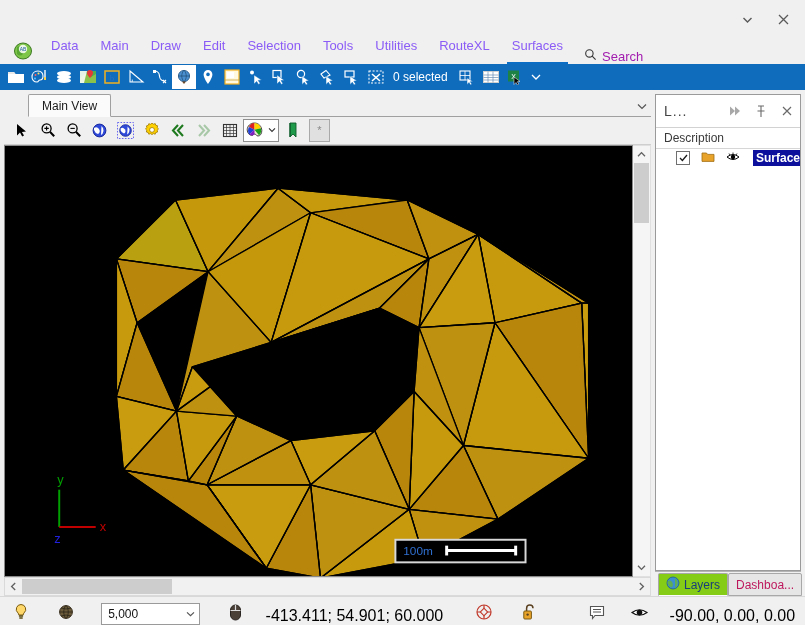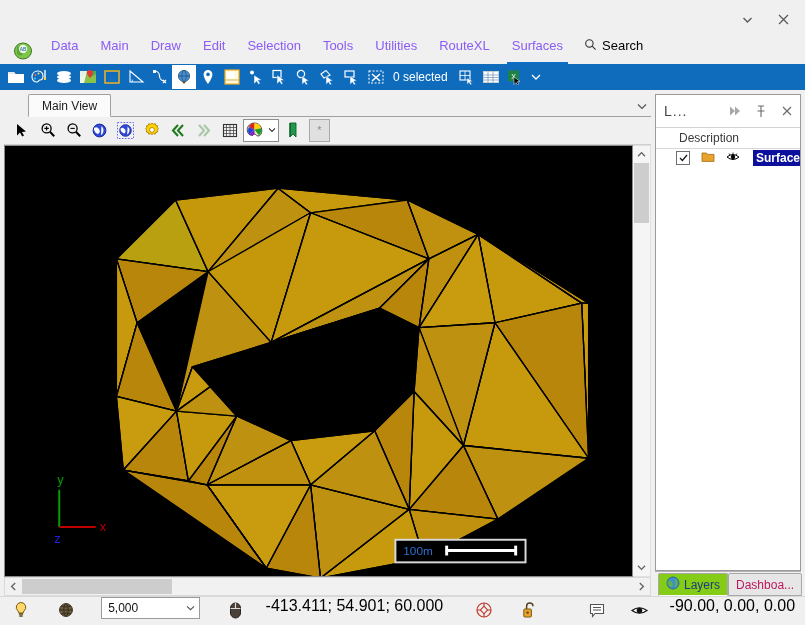--- a/index.html
+++ b/index.html
@@ -17,21 +17,21 @@
   .app-title{font-size:19px;color:#217346;padding-left:14px;letter-spacing:.2px;}
   .title-btns{position:absolute;right:4px;top:0;height:38px;display:flex;align-items:center;}
   .tb-btn{width:36px;height:30px;display:flex;align-items:center;justify-content:center;color:#5a5a5a;}
   .tb-btn svg{display:block;}
 
   
   .menubar{height:26px;background:#f0f0f0;display:flex;align-items:stretch;flex:0 0 auto;padding-left:6px;}
   .menu-logo{width:34px;display:flex;align-items:center;justify-content:center;}
   .menu-item{padding:0 11px;display:flex;align-items:flex-start;font-size:13px;color:#8b5cf6;position:relative;white-space:nowrap;}
   .menu-item.active::after{content:"";position:absolute;left:6px;right:6px;bottom:0;height:2px;background:#0b6ec4;}
-  .menu-search{display:flex;align-items:flex-start;gap:5px;padding:0 10px;font-size:13px;color:#000000;}
+  .menu-search{display:flex;align-items:flex-end;gap:5px;padding:0 10px;font-size:13px;color:#a21caf;}
 
   
   .toolbar{height:26px;background:#0f6cbd;display:flex;align-items:center;gap:0;flex:0 0 auto;padding-left:4px;}
   .tb-ic{width:24px;height:24px;display:flex;align-items:center;justify-content:center;flex:0 0 auto;}
   .tb-ic.framed{background:#ffffff;}
   .tb-sel{color:#fff;font-size:12px;padding:0 7px 0 5px;white-space:nowrap;}
   .tb-caret{width:18px;height:24px;display:flex;align-items:center;justify-content:center;}
 
   
   .body{flex:1 1 auto;display:flex;min-height:0;background:#f0f0f0;padding:4px 4px 0 4px;gap:4px;}
@@ -71,33 +71,33 @@
   .hsb{height:17px;flex:0 0 17px;background:#f1f1f1;border:1px solid #dadada;display:flex;align-items:center;margin-top:0;}
   .hsb .thumb{width:150px;height:15px;background:#cdcdcd;}
   .hsb .track{flex:1 1 auto;}
 
   
   .rp{flex:1 1 auto;display:flex;flex-direction:column;background:#fff;border:1px solid #9a9a9a;min-height:0;}
   .rp-head{height:32px;display:flex;align-items:center;background:#fff;border-bottom:1px solid #d2d2d2;}
   .rp-title{font-size:14px;color:#444;padding-left:8px;flex:1 1 auto;letter-spacing:1px;}
   .rp-btn{width:26px;height:28px;display:flex;align-items:center;justify-content:center;color:#6a6a6a;}
   .rp-colhead{height:20px;background:#fff;border-bottom:1px solid #d6d6d6;display:flex;align-items:center;
-              padding-left:23px;font-size:12px;color:#3a3a3a;}
+              padding-left:8px;font-size:12px;color:#3a3a3a;}
   .rp-list{flex:1 1 auto;background:#fff;overflow:hidden;}
   .rp-row{height:18px;display:flex;align-items:center;padding-left:20px;gap:11px;}
   .rp-check{width:12px;height:12px;border:1px solid #707070;background:#fff;display:flex;align-items:center;justify-content:center;flex:0 0 auto;}
   .rp-label{background:#0b0f9c;color:#fff;font-weight:bold;font-size:12px;padding:1px 22px 1px 3px;margin-left:2px;}
   .rp-tabs{height:24px;display:flex;align-items:flex-end;background:#f0f0f0;border-top:1px solid #b4b4b4;padding-left:3px;}
   .rp-tab{height:21px;display:flex;align-items:center;gap:4px;padding:0 7px;font-size:12px;
           border:1px solid #a8a8a8;background:#e6e6e6;color:#1a3c7a;border-radius:2px 2px 0 0;}
   .rp-tab.sel{background:#84cc16;border-bottom-color:#fbfbfb;color:#1a3c7a;}
   .rp-tab.dim{color:#be185d;}
 
   
-  .statusbar{height:28px;flex:0 0 auto;background:#f0f0f0;display:flex;align-items:flex-start;
+  .statusbar{height:28px;flex:0 0 auto;background:#f0f0f0;display:flex;align-items:flex-end;
              border-top:1px solid #d8d8d8;padding-left:6px;gap:16px;}
   .sb-ic{width:30px;height:26px;display:flex;align-items:center;justify-content:center;}
   .sb-ic.narrow{width:24px;}
   .sb-combo{width:92px;height:20px;border:1px solid #9a9a9a;background:#fff;display:flex;align-items:center;
             font-size:12px;padding-left:6px;color:#111;margin:0 8px 0 4px;}
   .sb-combo .cr{margin-left:auto;width:16px;display:flex;align-items:center;justify-content:center;color:#555;}
   .sb-txt{font-size:16px;color:#000000;padding:0 10px 0 2px;white-space:nowrap;}
   .sb-sep{width:6px;}
 </style>
 </head>

